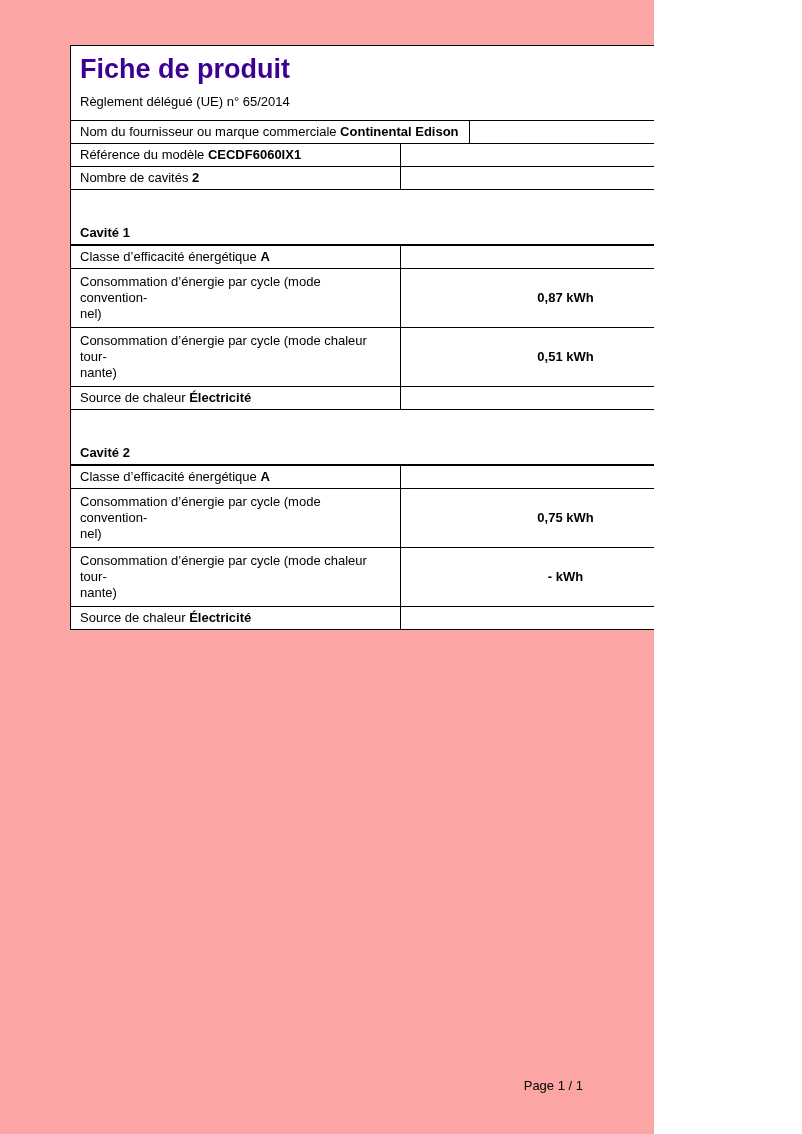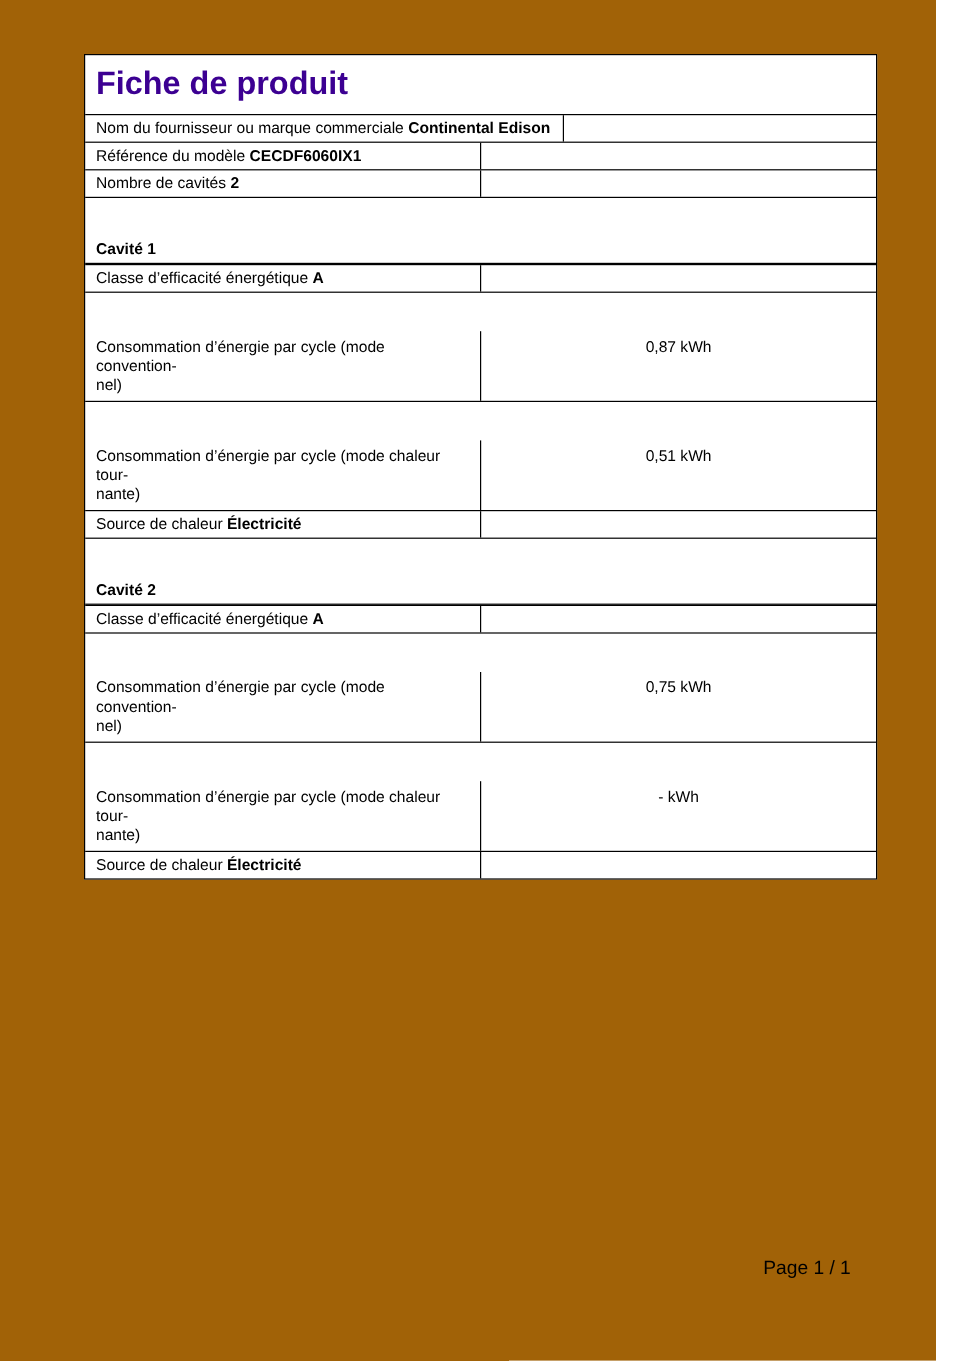--- a/index.html
+++ b/index.html
@@ -2,23 +2,23 @@
 <html><head>
 <meta charset="utf-8">
 <style>
   html, body {
     margin: 0;
     padding: 0;
     background: #ffffff;
   }
   .page {
     position: relative;
-    width: 780px;
+    width: 654px;
     height: 1134px;
-    background: #a16207;
+    background: #fca5a5;
     font-family: "Liberation Sans", sans-serif;
     color: #000000;
     overflow: hidden;
   }
   .sheet {
     position: absolute;
     left: 70px;
     top: 45px;
     width: 661px;
     border: 1px solid #000000;
@@ -52,54 +52,54 @@
     box-sizing: border-box;
     border-right: 1px solid #000000;
     padding: 3px 10px 3px 9px;
     white-space: nowrap;
     overflow: visible;
   }
   .tall .cl {
     padding-top: 5px;
     padding-bottom: 5px;
     white-space: pre-line;
-    margin-top: 32px;
   }
   .cr {
     flex: 1 1 auto;
     display: flex;
     align-items: center;
     justify-content: center;
-    font-weight: normal;
+    font-weight: bold;
     text-align: center;
   }
   .cs {
     flex: 1 1 auto;
     box-sizing: border-box;
     padding: 3px 10px 3px 9px;
     font-weight: bold;
     margin-top: 32px;
   }
   .val { font-weight: bold; }
   .footer {
     position: absolute;
-    top: 1051px;
+    top: 1079px;
     right: 71px;
-    font-size: 16px;
+    font-size: 13px;
     line-height: 14px;
   }
 </style>
 </head>
 <body>
 
 <div class="page">
   <div class="sheet">
 
     <div class="title-block">
       <div class="doc-title">Fiche de produit</div>
+      <div class="doc-subtitle">Règlement délégué (UE) n° 65/2014</div>
     </div>
 
     <div class="trow">
       <div class="cl"><span>Nom du fournisseur ou marque commerciale </span><span class="val">Continental Edison</span></div>
       <div class="cr">
           <span></span>
         </div>
     </div>
 
     <div class="trow">

